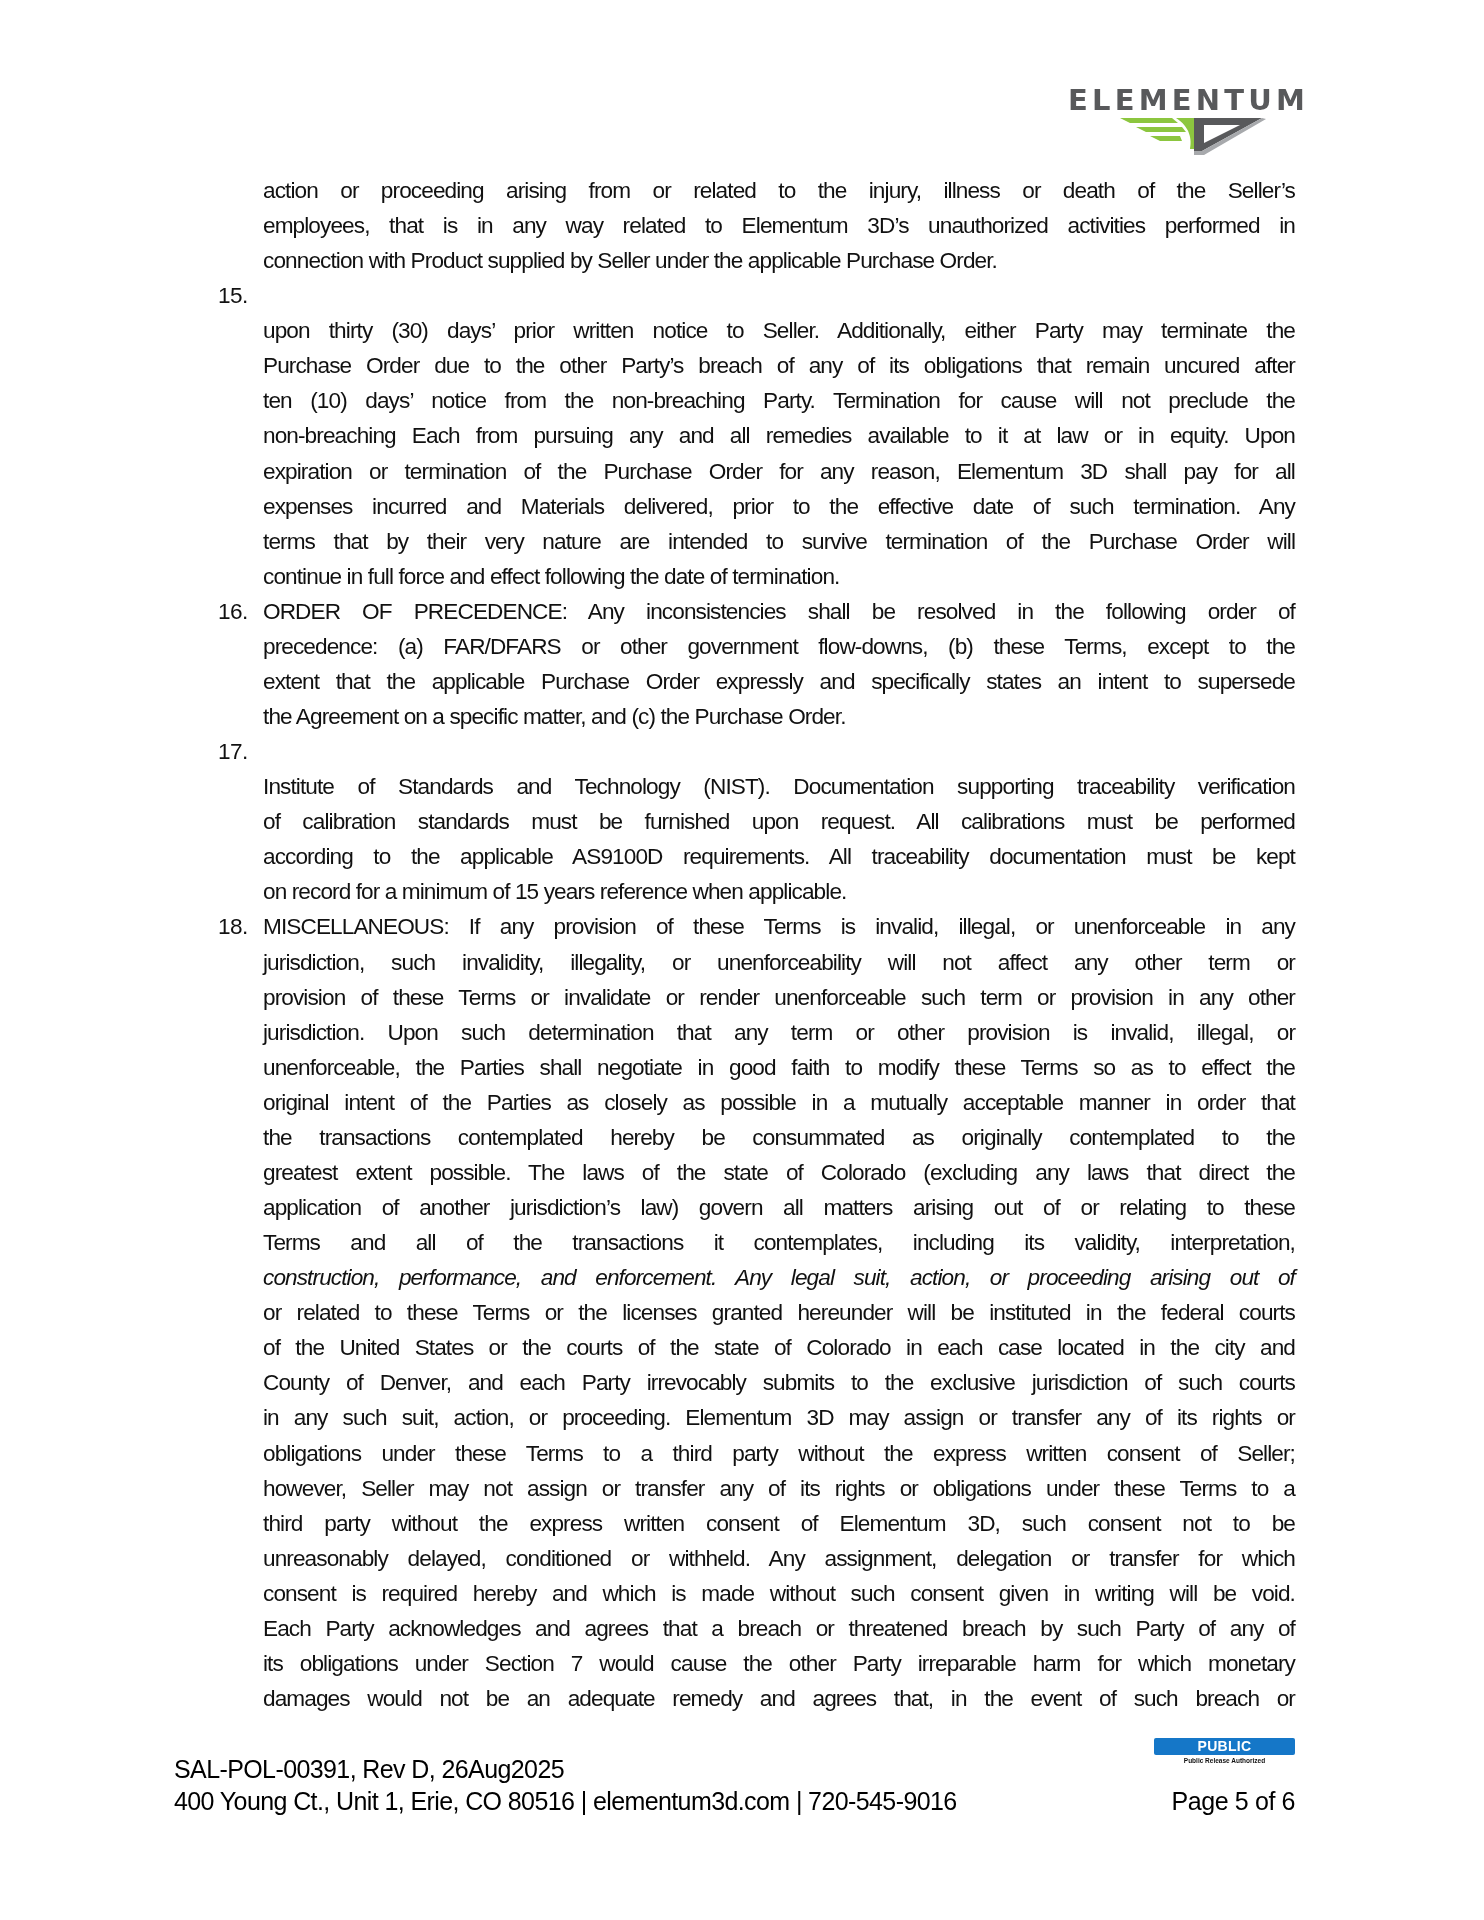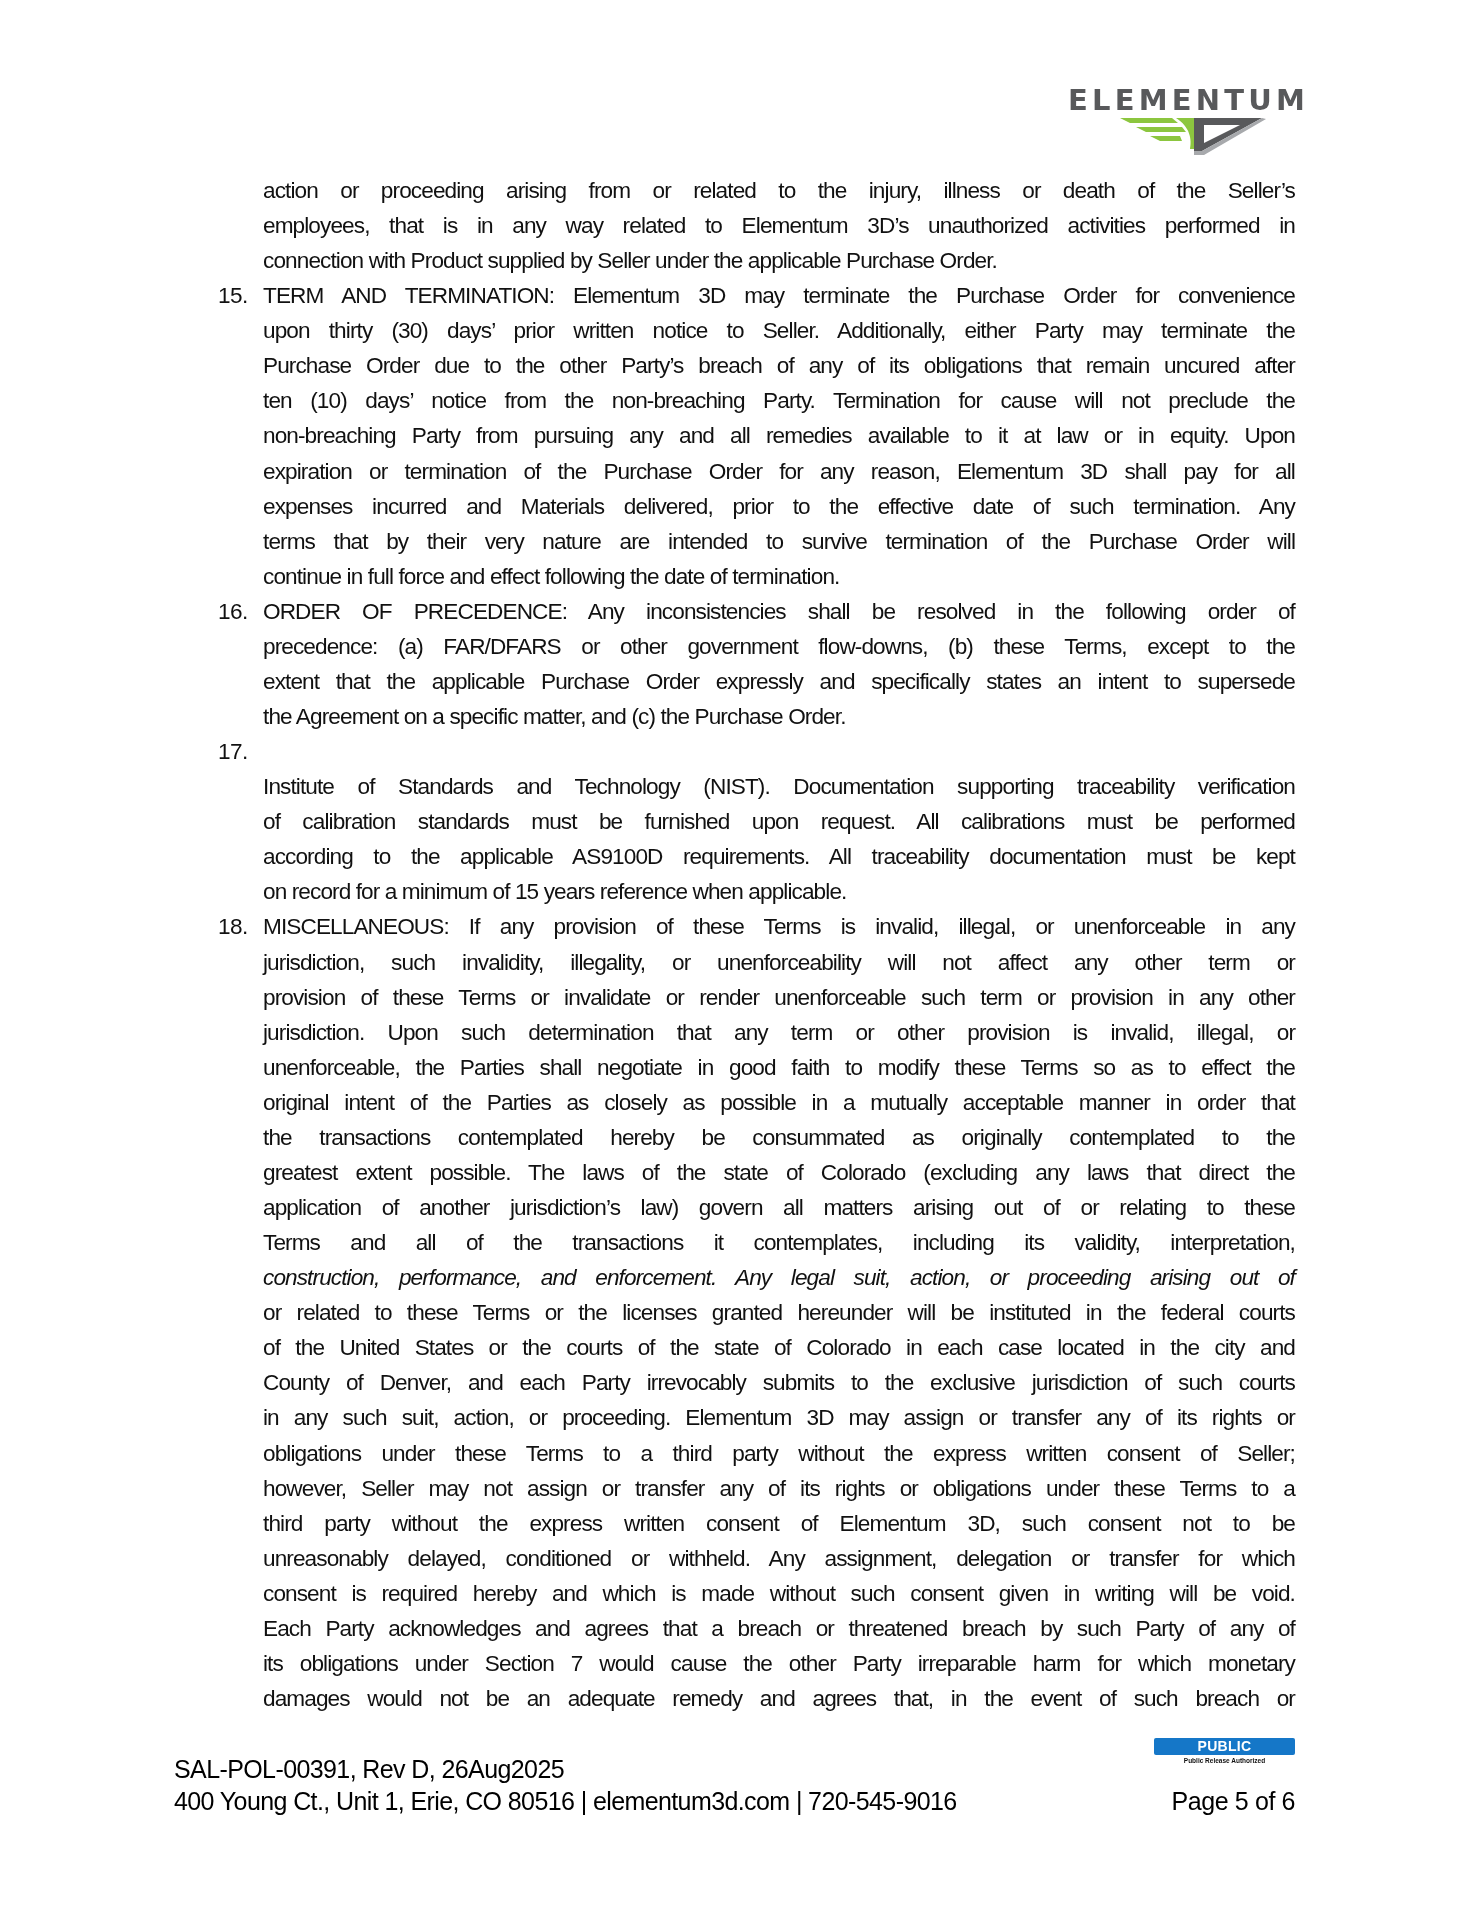--- a/index.html
+++ b/index.html
@@ -38,33 +38,32 @@
       <span class="txt" style="white-space: normal;">action or proceeding arising from or related to the injury, illness or death of the Seller’s</span>
     </div>
     <div class="line" style="top: 35.07px; left: 0px; width: 1484px;">
       <span class="txt" style="white-space: normal;">employees, that is in any way related to Elementum 3D’s unauthorized activities performed in</span>
     </div>
     <div class="line" style="top: 70.14px; left: 0px; width: 1484px;">
       <span class="txt last" style="white-space: normal;">connection with Product supplied by Seller under the applicable Purchase Order.</span>
     </div>
     <div class="line" style="top: 105.21px; left: 0px; width: 1484px;">
       <span class="num">15.</span>
-      <span class="txt" style="white-space: normal;">TERM AND TERMINATION: Elementum 3D may terminate the Purchase Order for convenience</span>
     </div>
     <div class="line" style="top: 140.28px; left: 0px; width: 1456px;">
       <span class="txt" style="white-space: normal;">upon thirty (30) days’ prior written notice to Seller. Additionally, either Party may terminate the</span>
     </div>
     <div class="line" style="top: 175.35px; left: 0px; width: 1484px;">
       <span class="txt" style="white-space: normal;">Purchase Order due to the other Party’s breach of any of its obligations that remain uncured after</span>
     </div>
     <div class="line" style="top: 210.42px; left: 0px; width: 1484px;">
       <span class="txt" style="white-space: normal;">ten (10) days’ notice from the non-breaching Party. Termination for cause will not preclude the</span>
     </div>
     <div class="line" style="top: 245.49px; left: 0px; width: 1484px;">
-      <span class="txt" style="white-space: normal;">non-breaching Party from pursuing any and all remedies available to it at law or in equity. Upon</span>
+      <span class="txt" style="white-space: normal;">non-breaching Each from pursuing any and all remedies available to it at law or in equity. Upon</span>
     </div>
     <div class="line" style="top: 280.56px; left: 0px; width: 1484px;">
       <span class="txt" style="white-space: normal;">expiration or termination of the Purchase Order for any reason, Elementum 3D shall pay for all</span>
     </div>
     <div class="line" style="top: 315.63px; left: 0px; width: 1484px;">
       <span class="txt" style="white-space: normal;">expenses incurred and Materials delivered, prior to the effective date of such termination. Any</span>
     </div>
     <div class="line" style="top: 350.7px; left: 0px; width: 1484px;">
       <span class="txt" style="white-space: normal;">terms that by their very nature are intended to survive termination of the Purchase Order will</span>
     </div>

